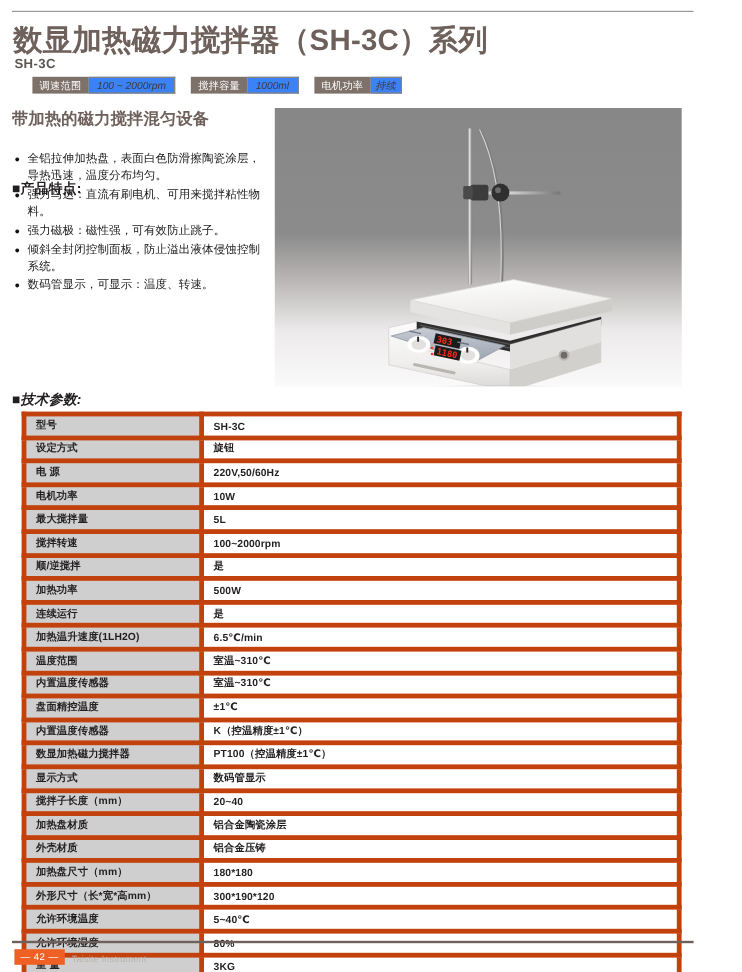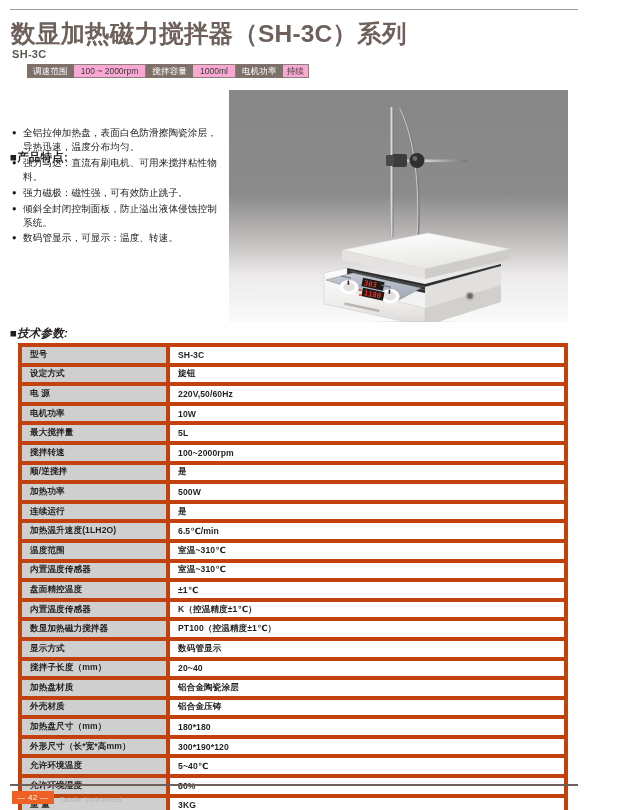--- a/index.html
+++ b/index.html
@@ -42,43 +42,45 @@
     color: #5d5752;
     letter-spacing: 0.3px;
   }
 
   
   .badges {
     position: absolute;
     left: 27px; top: 64px;
     display: flex;
     align-items: stretch;
+    gap: 13px;
     height: 14px;
   }
   .badge { display: flex; align-items: stretch; height: 14px; }
   .badge-key {
     background: #7d7169;
     color: #ffffff;
     font-size: 8.5px;
     line-height: 14px;
     padding: 0 6px;
     white-space: nowrap;
     letter-spacing: 0.2px;
   }
   .badge-val {
-    background: #f9a8d4;
+    background: #3b82f6;
     color: #3d3a38;
     font-size: 8.5px;
     line-height: 12px;
     padding: 0 7px;
     border: 1px solid #8b8179;
     border-left: none;
     white-space: nowrap;
     display: flex;
     align-items: center;
+    font-style: italic;
   }
   .badge-val.tight { padding: 0 4px; }
 
   
   .lead {
     position: absolute;
     left: 10px; top: 90px;
     font-size: 13.5px;
     font-weight: bold;
     color: #6e605a;
@@ -205,20 +207,21 @@
     <div class="badge">
       <span class="badge-key">搅拌容量</span>
       <span class="badge-val">1000ml</span>
     </div>
     <div class="badge">
       <span class="badge-key">电机功率</span>
       <span class="badge-val tight">持续</span>
     </div>
   </div>
 
+  <div class="lead">带加热的磁力搅拌混匀设备</div>
 
   <div class="section-head sh-features">■产品特点:</div>
 
   <div class="features">
     <div class="feature">
       <span class="bullet">●</span>
       <span class="feature-text">全铝拉伸加热盘，表面白色防滑擦陶瓷涂层，导热迅速，温度分布均匀。</span>
     </div>
     <div class="feature">
       <span class="bullet">●</span>

